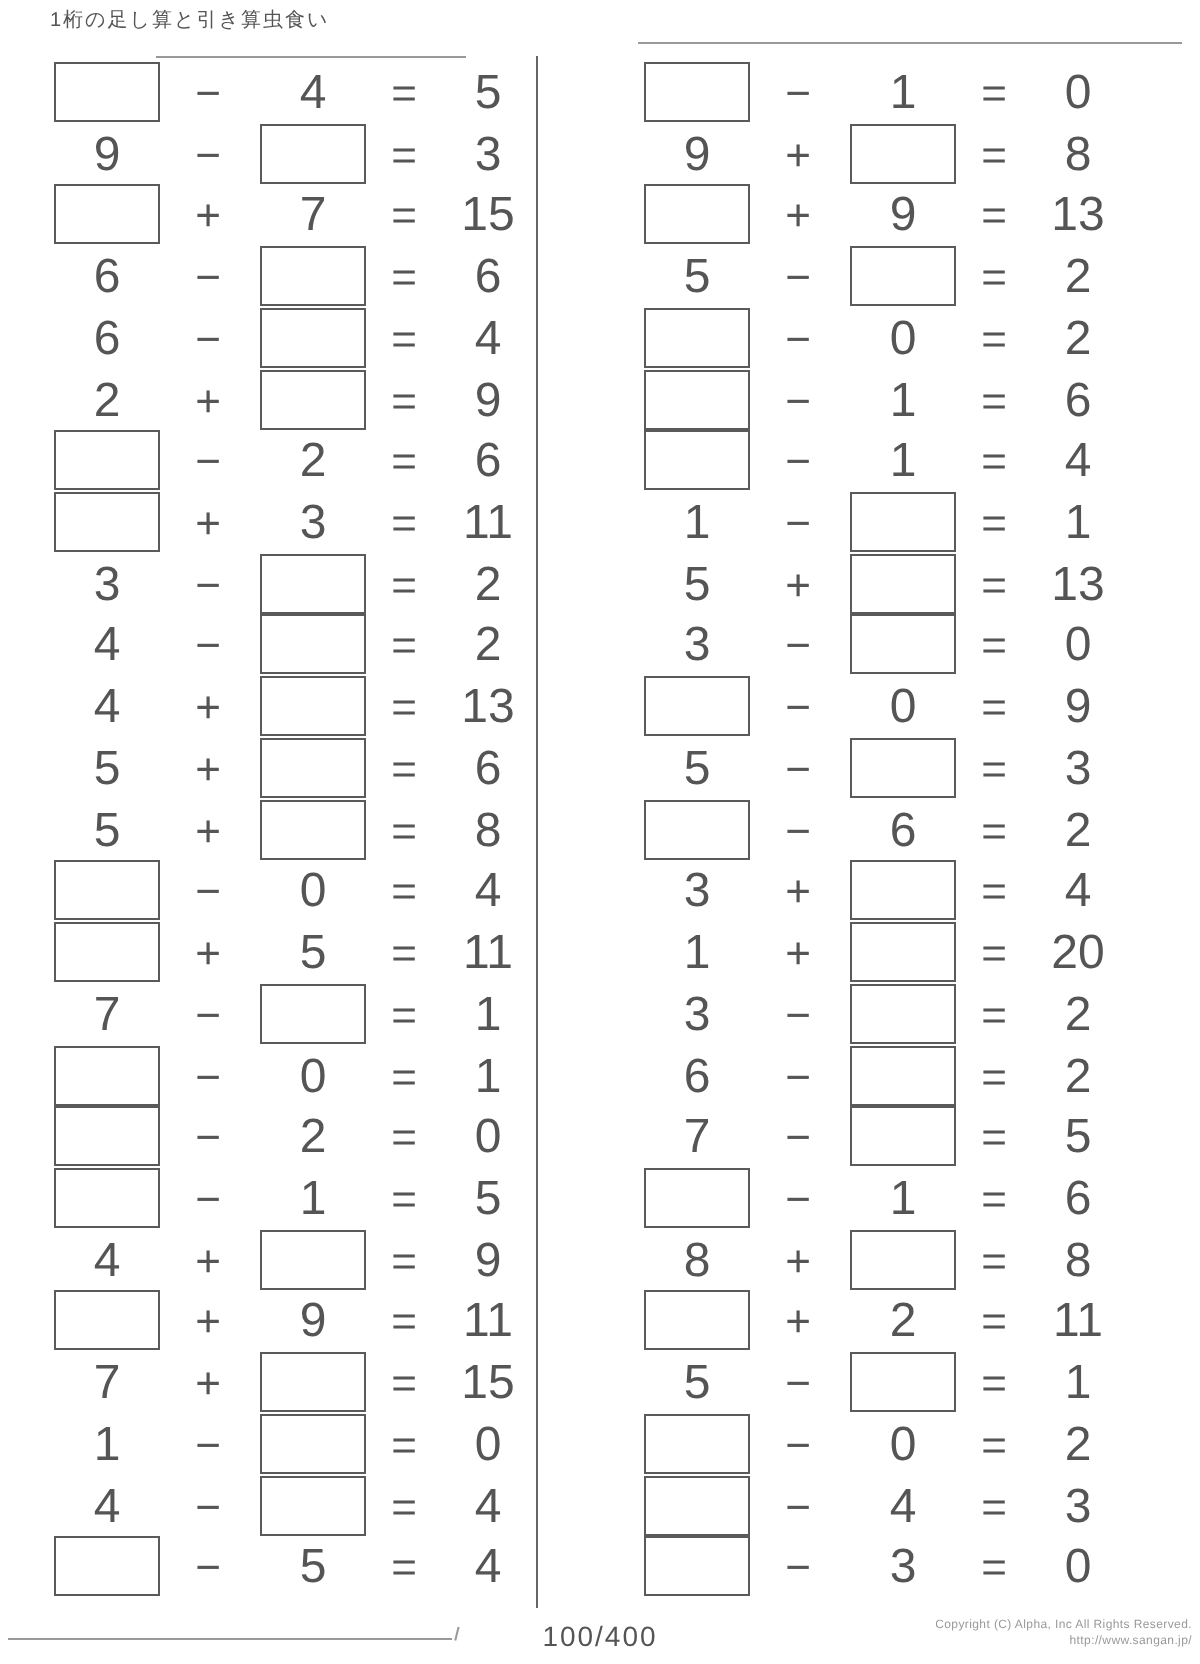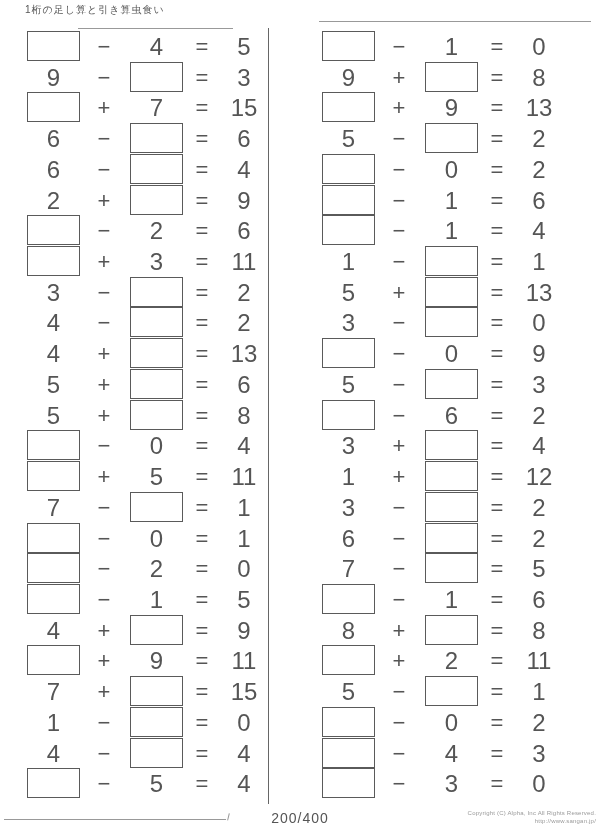--- a/index.html
+++ b/index.html
@@ -332,21 +332,21 @@
       <div class="cell c-opr">+</div>
       <div class="cell c-op2 blank-box"></div>
       <div class="cell c-eq">=</div>
       <div class="cell c-res">4</div>
     </div>
     <div class="prob-row" style="top: 461.08px;">
       <div class="cell c-op1">1</div>
       <div class="cell c-opr">+</div>
       <div class="cell c-op2 blank-box"></div>
       <div class="cell c-eq">=</div>
-      <div class="cell c-res">12</div>
+      <div class="cell c-res">20</div>
     </div>
     <div class="prob-row" style="top: 491.8px;">
       <div class="cell c-op1">3</div>
       <div class="cell c-opr">−</div>
       <div class="cell c-op2 blank-box"></div>
       <div class="cell c-eq">=</div>
       <div class="cell c-res">2</div>
     </div>
     <div class="prob-row" style="top: 522.52px;">
       <div class="cell c-op1">6</div>
@@ -408,17 +408,17 @@
       <div class="cell c-op1 blank-box"></div>
       <div class="cell c-opr">−</div>
       <div class="cell c-op2">3</div>
       <div class="cell c-eq">=</div>
       <div class="cell c-res">0</div>
     </div>
   </div>
 
 <div class="abs" id="bottom-rule"></div>
 <div class="abs" id="bottom-rule-tick"></div>
-<div class="abs" id="page-indicator">200/400</div>
+<div class="abs" id="page-indicator">100/400</div>
 <div class="abs" id="copyright">
   <div>Copyright (C) Alpha, Inc All Rights Reserved.</div>
   <div>http://www.sangan.jp/</div>
 </div>
 
 </body></html>

